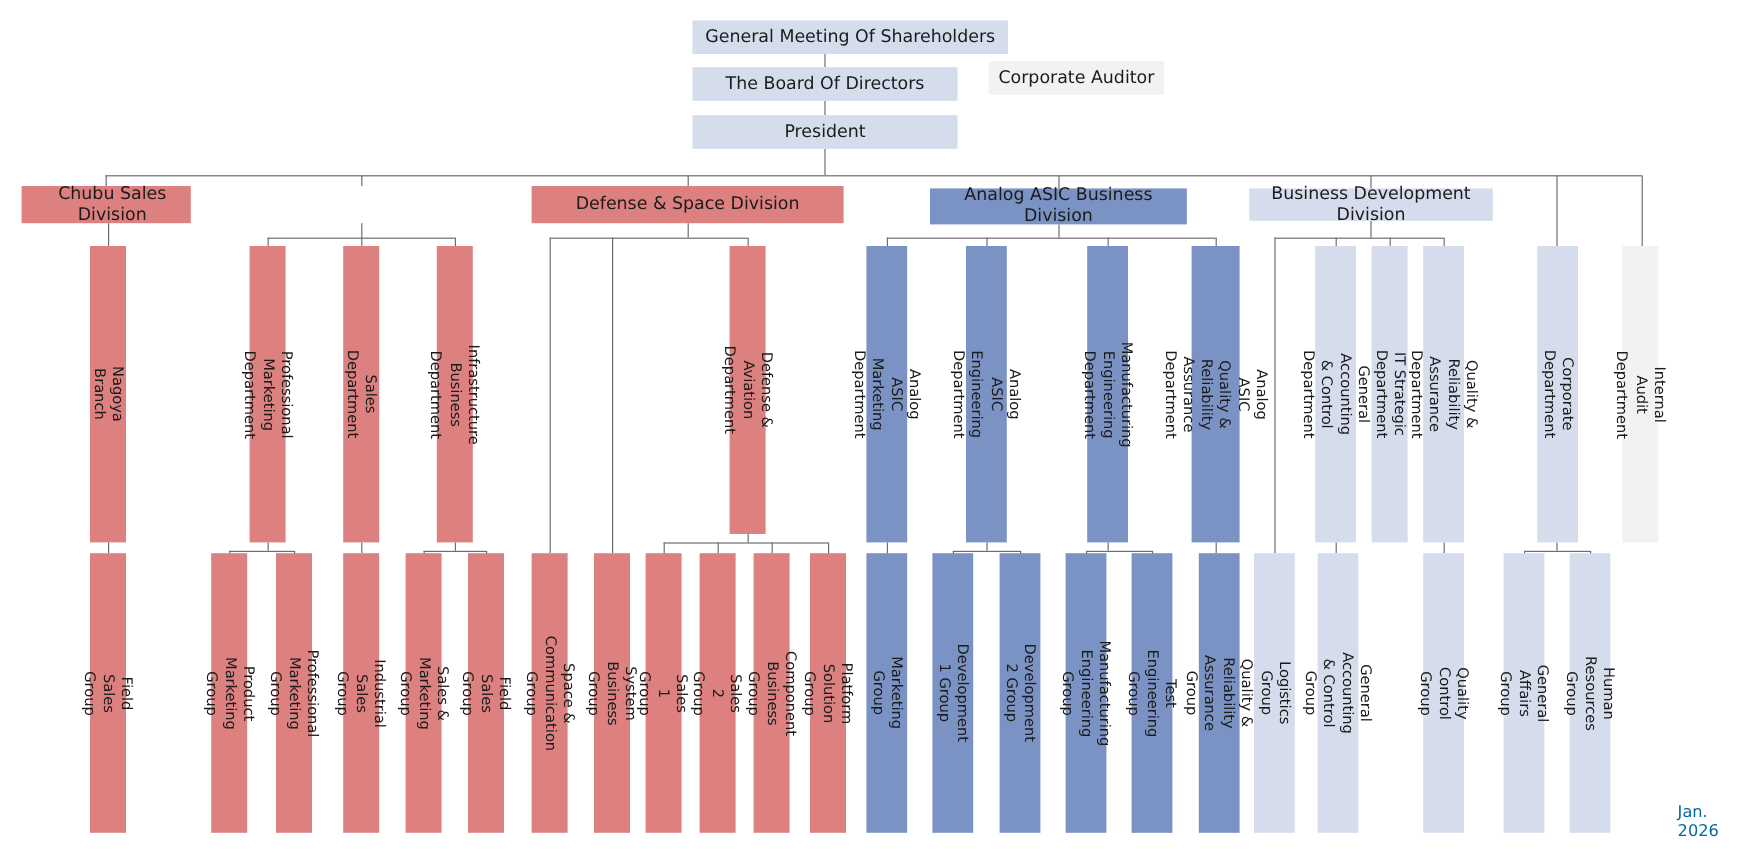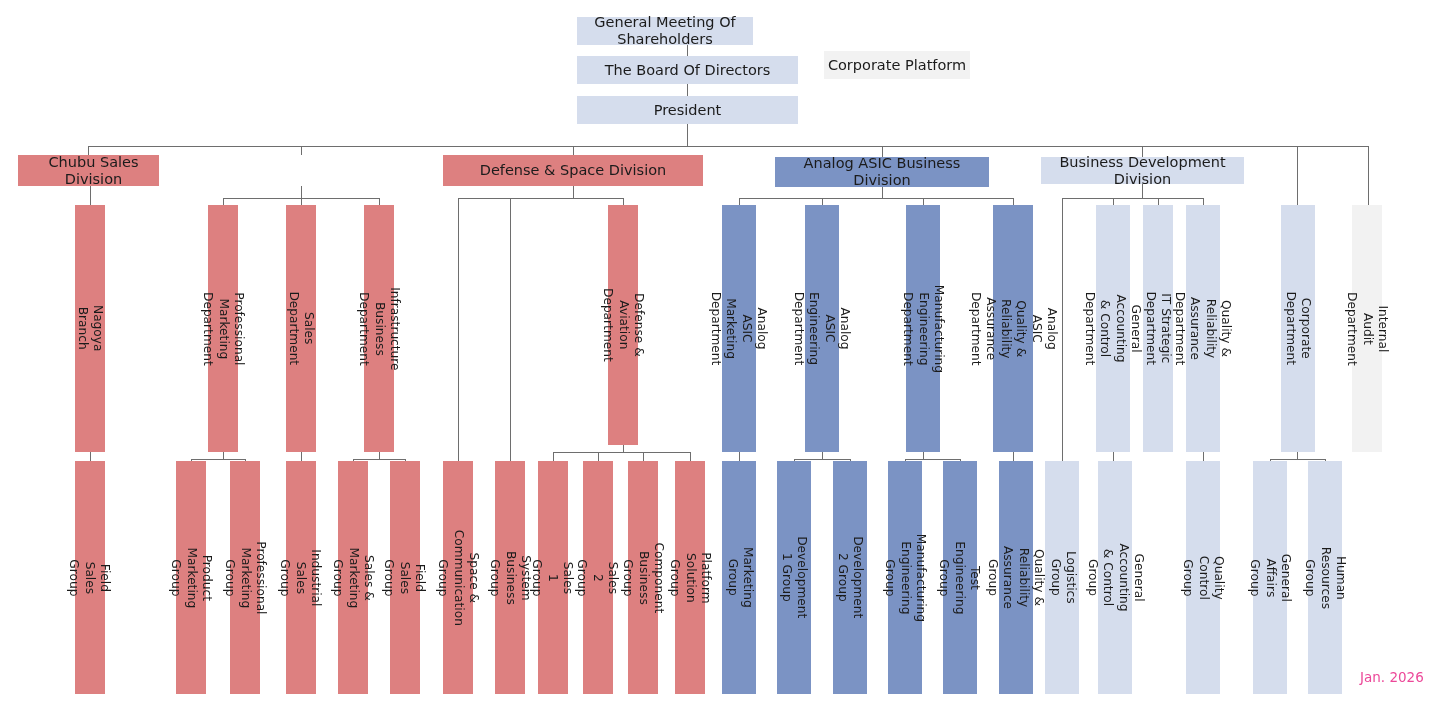--- a/index.html
+++ b/index.html
@@ -32,22 +32,23 @@
   .c-gray{background:#f2f2f2;}
   .c-red{background:#dd8080;}
   .c-navy{background:#7b93c4;}
   .c-lblue{background:#d5dded;}
 
   .line{position:absolute;background:#6e6e6e;}
   .line.h{height:1px;}
   .line.v{width:1px;}
 
   #datestamp{
-    position:absolute;font-size:13.5px;color:#ec4899;
+    position:absolute;font-size:13.5px;color:#0369a1;
     font-family:"DejaVu Sans","Liberation Sans",sans-serif;
+    margin-left:38px;
   }
 </style>
 </head>
 <body>
 
 <div id="stage">
     <div class="line v" style="left: 687px; top: 45px; height: 11px;"></div>
     <div class="line v" style="left: 687px; top: 84px; height: 12px;"></div>
     <div class="line v" style="left: 687px; top: 124px; height: 22px;"></div>
     <div class="line h" style="left: 88px; top: 146px; width: 1280px;"></div>
@@ -106,31 +107,31 @@
     <div class="line v" style="left: 1062px; top: 198px; height: 263px;"></div>
     <div class="line v" style="left: 1113px; top: 198px; height: 7px;"></div>
     <div class="line v" style="left: 1158px; top: 198px; height: 7px;"></div>
     <div class="line v" style="left: 1203px; top: 198px; height: 7px;"></div>
     <div class="line v" style="left: 1113px; top: 452px; height: 9px;"></div>
     <div class="line v" style="left: 1203px; top: 452px; height: 9px;"></div>
     <div class="line v" style="left: 1297px; top: 452px; height: 7px;"></div>
     <div class="line h" style="left: 1270px; top: 459px; width: 55px;"></div>
     <div class="line v" style="left: 1270px; top: 459px; height: 3px;"></div>
     <div class="line v" style="left: 1325px; top: 459px; height: 3px;"></div>
-    <div class="box c-blue hbox" style="left: 577px; top: 17px; width: 176px; height: 28px;">
+    <div class="box c-blue hbox" style="left: 577px; top: 17px; width: 263px; height: 28px;">
       <span>General Meeting Of Shareholders</span>
     </div>
     <div class="box c-blue hbox" style="left: 577px; top: 96px; width: 221px; height: 28px;">
       <span>President</span>
     </div>
     <div class="box c-blue hbox" style="left: 577px; top: 56px; width: 221px; height: 28px;">
       <span>The Board Of Directors</span>
     </div>
     <div class="box c-gray hbox" style="left: 824px; top: 51px; width: 146px; height: 28px;">
-      <span>Corporate Platform</span>
+      <span>Corporate Auditor</span>
     </div>
     <div class="box c-red hbox" style="left: 18px; top: 155px; width: 141px; height: 31px; padding-left: 10px;">
       <span>Chubu Sales Division</span>
     </div>
     <div class="box c-red hbox" style="left: 443px; top: 155px; width: 260px; height: 31px;">
       <span>Defense &amp; Space Division</span>
     </div>
     <div class="box c-navy hbox" style="left: 775px; top: 157px; width: 214px; height: 30px;">
       <span>Analog ASIC Business Division</span>
     </div>

